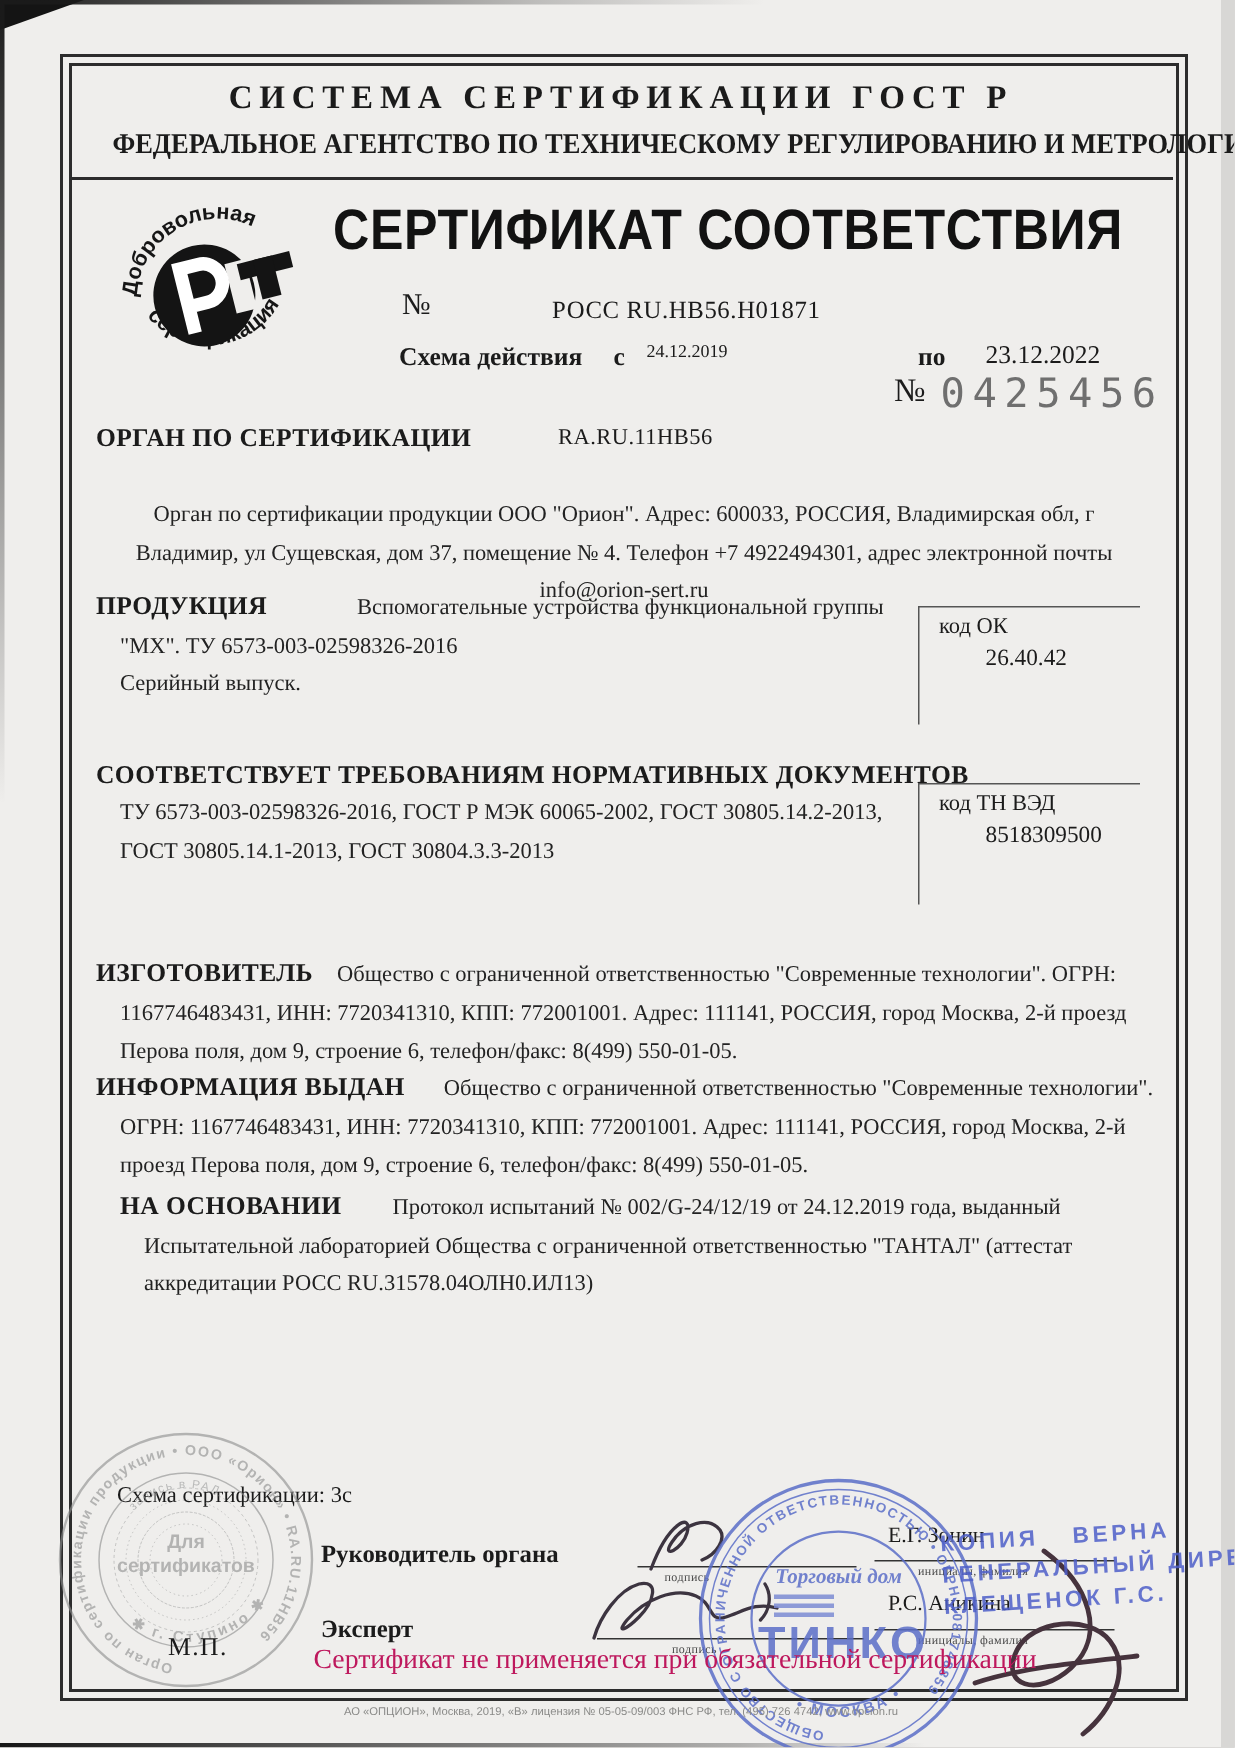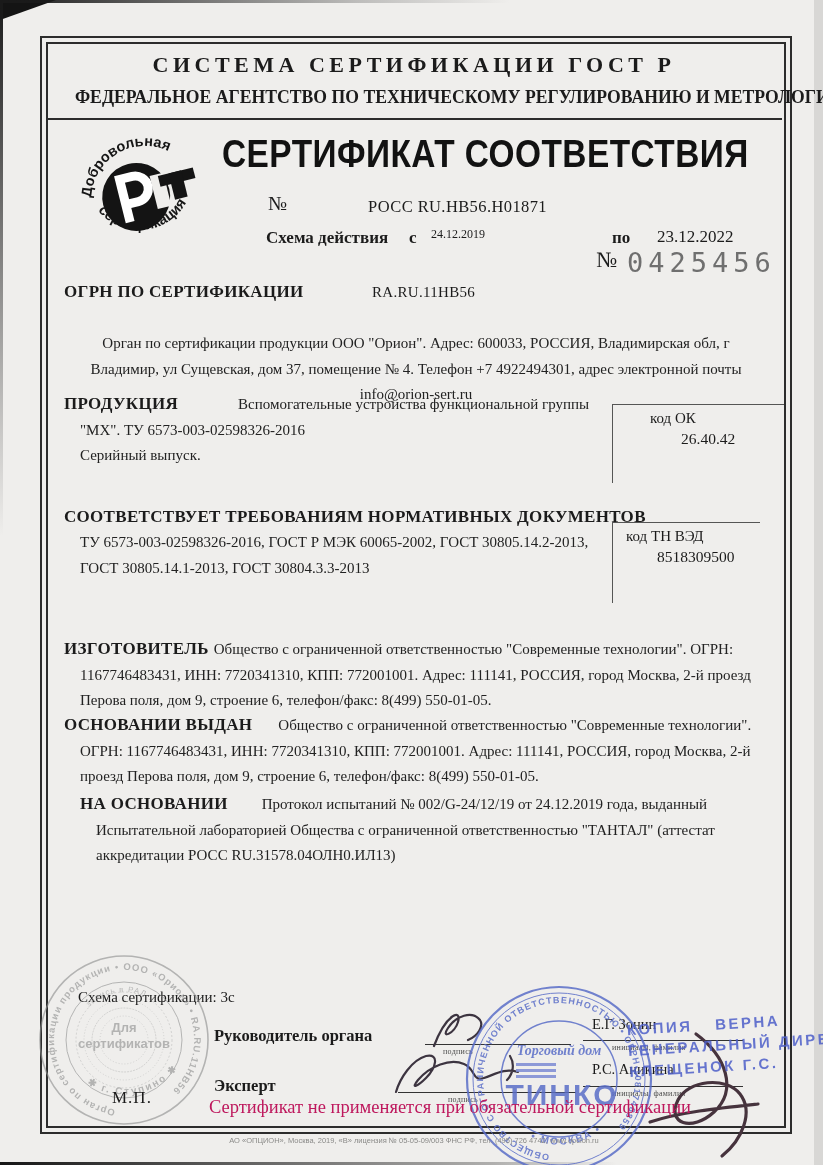--- a/index.html
+++ b/index.html
@@ -38,23 +38,23 @@
   .blank-no{left:627px;top:247px;font-family:"DejaVu Sans Mono",monospace;font-size:27px;
             letter-spacing:5px;color:var(--serial-gray);}
   .sec-head{font-weight:700;font-size:17px;letter-spacing:.3px;color:var(--ink);}
   .body-text{font-size:15px;line-height:25.5px;color:#222;}
   .sec{padding-left:16px;text-indent:-16px;}
   .sec .sec-text{white-space:pre-line;}
   .org-label{left:64px;top:282px;}
   .org-code{left:372px;top:284px;font-size:15px;letter-spacing:.3px;}
   .org-text{left:80px;top:331px;width:672px;text-align:center;}
   .product-sec{left:64px;top:391px;width:548px;}
-  .gap60{margin-right:60px;} .gap16{margin-right:5px;} .gap26{margin-right:26px;} .gap34{margin-right:34px;}
+  .gap60{margin-right:60px;} .gap16{margin-right:16px;} .gap26{margin-right:26px;} .gap34{margin-right:34px;}
   .codebox{border-top:1px solid #555;border-left:1px solid #555;width:147px;font-size:15px;}
-  .okbox{left:612px;top:404px;height:78px;padding-left:24px;}
+  .okbox{left:612px;top:404px;height:78px;}
   .tnbox{left:612px;top:522px;height:80px;}
   .code-label{margin:5px 0 0 13px;}
   .code-val{margin:3px 0 0 44px;font-size:15.5px;}
   .comp-label{left:64px;top:507px;text-align:right;}
   .comp-text{left:80px;top:530px;width:540px;white-space:pre-line;}
   .manu-sec{left:64px;top:636px;width:692px;}
   .issued-sec{left:64px;top:712px;width:692px;}
   .basis-sec{left:64px;top:791px;width:700px;margin-left:16px;}
   .add-label{left:64px;top:938px;}
   .scheme{left:78px;top:989px;font-size:15px;}
@@ -127,21 +127,21 @@
   <div class="abs no-sym">№</div>
   <div class="abs cert-no">РОСС RU.НВ56.Н01871</div>
   <div class="abs validity-label">Схема действия</div>
   <div class="abs from-sym">с</div>
   <div class="abs from-date">24.12.2019</div>
   <div class="abs to-sym">по</div>
   <div class="abs to-date">23.12.2022</div>
   <div class="abs blank-no-sym">№</div>
   <div class="abs blank-no">0425456</div>
 
-  <div class="abs sec-head org-label">ОГРН ПО СЕРТИФИКАЦИИ</div>
+  <div class="abs sec-head org-label">ОРГАН ПО СЕРТИФИКАЦИИ</div>
   <div class="abs org-code">RA.RU.11НВ56</div>
   <div class="abs body-text org-text">Орган по сертификации продукции ООО "Орион". Адрес: 600033, РОССИЯ, Владимирская обл, г Владимир, ул Сущевская, дом 37, помещение № 4. Телефон +7 4922494301, адрес электронной почты info@orion-sert.ru</div>
 
   <div class="abs body-text sec product-sec">
     <span class="sec-head gap60">ПРОДУКЦИЯ</span><span class="sec-text">Вспомогательные устройства функциональной группы
 "МХ". ТУ 6573-003-02598326-2016
 Серийный выпуск.</span>
   </div>
   <div class="abs codebox okbox">
     <div class="code-label">код ОК</div>
@@ -154,21 +154,21 @@
   <div class="abs codebox tnbox">
     <div class="code-label">код ТН ВЭД</div>
     <div class="code-val">8518309500</div>
   </div>
 
   <div class="abs body-text sec manu-sec">
     <span class="sec-head gap16">ИЗГОТОВИТЕЛЬ</span><span class="sec-text">Общество с ограниченной ответственностью "Современные технологии". ОГРН: 1167746483431, ИНН: 7720341310, КПП: 772001001. Адрес: 111141, РОССИЯ, город Москва,  2-й проезд Перова поля, дом 9, строение 6, телефон/факс: 8(499) 550-01-05.</span>
   </div>
 
   <div class="abs body-text sec issued-sec">
-    <span class="sec-head gap26">ОСНОВАНИИ ВЫДАН</span><span class="sec-text">Общество с ограниченной ответственностью "Современные технологии". ОГРН: 1167746483431, ИНН: 7720341310, КПП: 772001001. Адрес: 111141, РОССИЯ, город Москва,  2-й проезд Перова поля, дом 9, строение 6, телефон/факс: 8(499) 550-01-05.</span>
+    <span class="sec-head gap26">ИНФОРМАЦИЯ ВЫДАН</span><span class="sec-text">Общество с ограниченной ответственностью "Современные технологии". ОГРН: 1167746483431, ИНН: 7720341310, КПП: 772001001. Адрес: 111141, РОССИЯ, город Москва,  2-й проезд Перова поля, дом 9, строение 6, телефон/факс: 8(499) 550-01-05.</span>
   </div>
 
   <div class="abs body-text sec basis-sec">
     <span class="sec-head gap34">НА ОСНОВАНИИ</span><span class="sec-text">Протокол испытаний № 002/G-24/12/19 от 24.12.2019 года, выданный Испытательной лабораторией Общества с ограниченной ответственностью "ТАНТАЛ" (аттестат аккредитации РОСС RU.31578.04ОЛН0.ИЛ13)</span>
   </div>
 
   <div class="abs scheme">Схема сертификации: 3с</div>
 
   <svg class="abs org-stamp" width="192" height="180" viewBox="0 0 192 180" xmlns="http://www.w3.org/2000/svg">
     <g stroke="#8f9090" fill="none">

